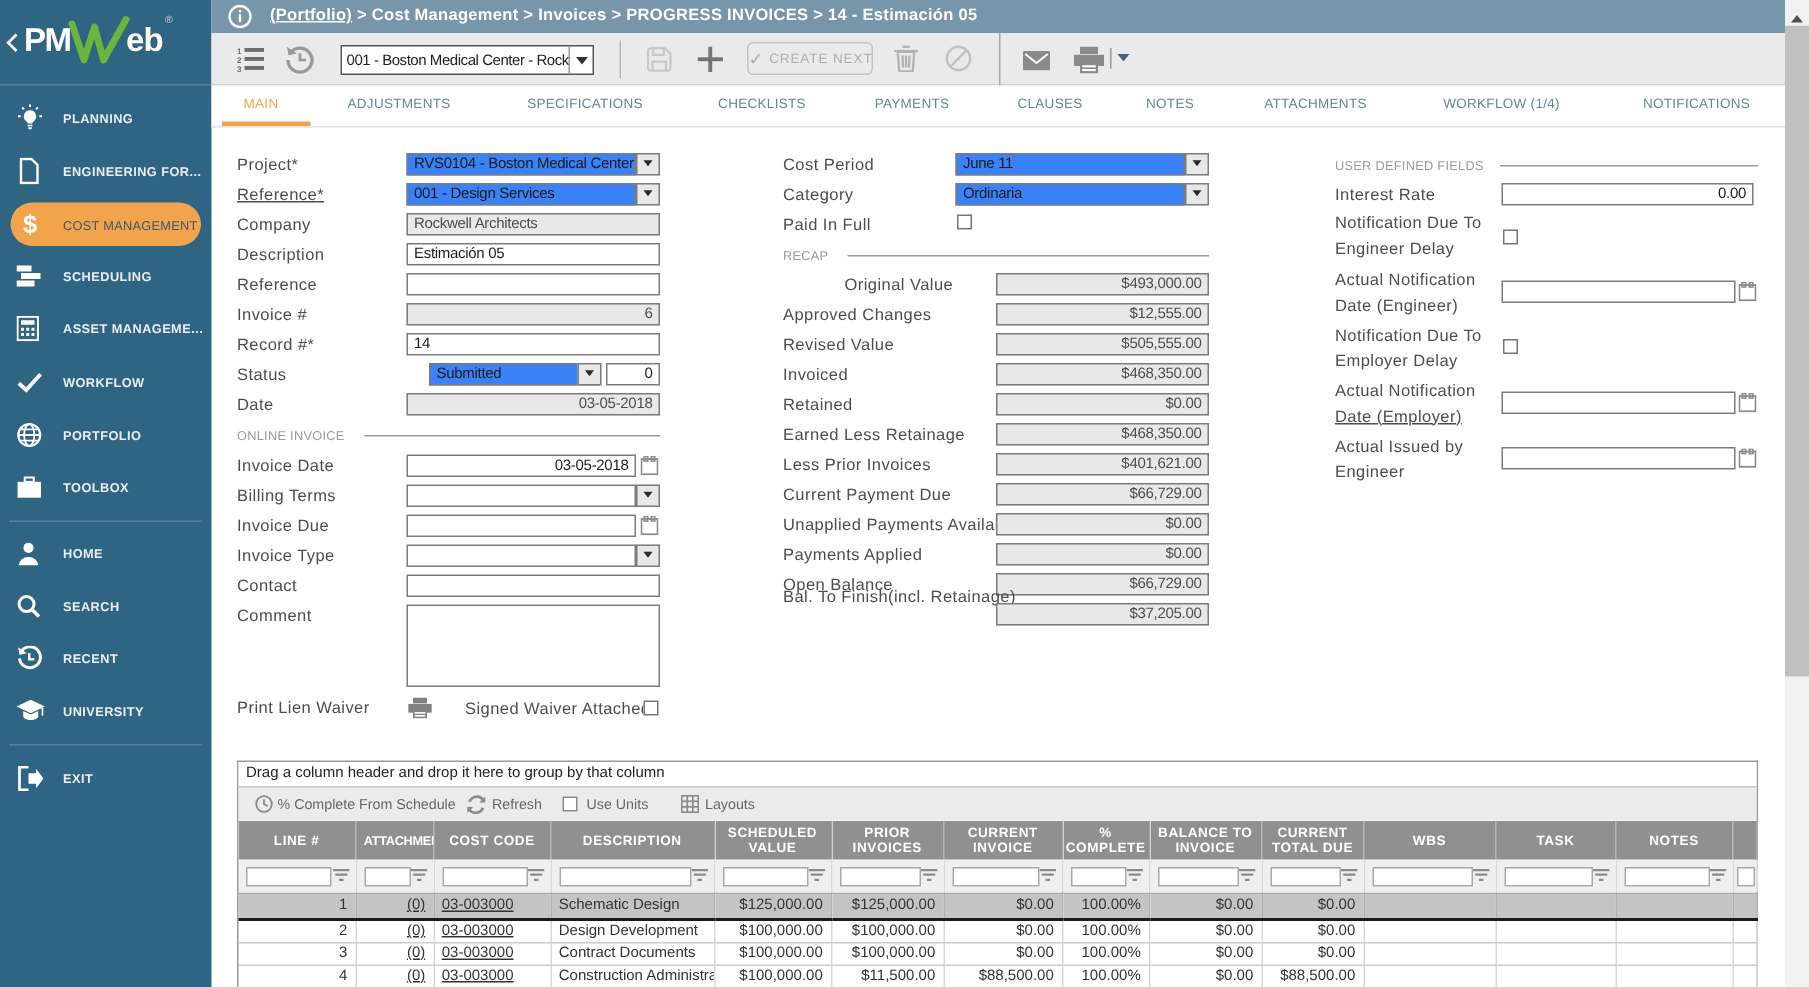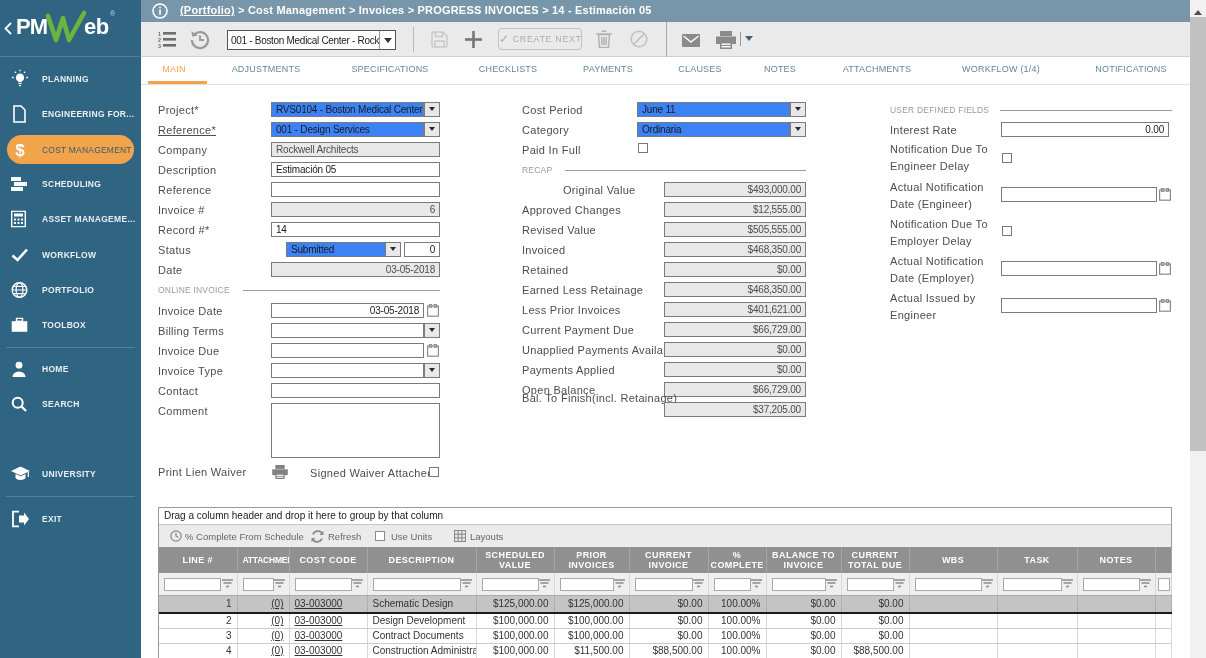--- a/index.html
+++ b/index.html
@@ -150,20 +150,28 @@
         <path fill="#fff" d="M1.5 16a6.5 5.6 0 0 1 13 0z"></path>
       </svg>
       <span class="lbl">HOME</span>
     </div>
   <div class="mitem" id="mi-search" style="top: 392px;">
       <svg width="16" height="16" viewBox="0 0 16 16">
         <circle cx="6.7" cy="6.7" r="5" fill="none" stroke="#fff" stroke-width="2"></circle>
         <line x1="10.5" y1="10.5" x2="15" y2="15" stroke="#fff" stroke-width="2.4"></line>
       </svg>
       <span class="lbl">SEARCH</span>
+    </div>
+  <div class="mitem" id="mi-recent" style="top: 427px;">
+      <svg width="17" height="17" viewBox="0 0 17 17">
+        <path fill="none" stroke="#fff" stroke-width="2" d="M3.2 3.6 A 7 7 0 1 1 2 8.5"></path>
+        <path fill="#fff" d="M1 1 l1 5 5-1z"></path>
+        <path fill="none" stroke="#fff" stroke-width="1.6" d="M8.5 5v4h3.4"></path>
+      </svg>
+      <span class="lbl">RECENT</span>
     </div>
   <div class="mitem" id="mi-univ" style="top: 462px;">
       <svg width="19" height="15" viewBox="0 0 19 15">
         <path fill="#fff" d="M9.5 0 19 4.5 9.5 9 0 4.5z"></path>
         <path fill="#fff" d="M4.5 7.5v3.5c0 1.4 2.3 2.5 5 2.5s5-1.1 5-2.5V7.5l-5 2.3z"></path>
         <rect x="16.7" y="5.5" width="1.2" height="5" fill="#fff"></rect>
       </svg>
       <span class="lbl">UNIVERSITY</span>
     </div>
   <div class="msep" id="sep2" style="top: 496px;"></div>
@@ -372,21 +380,21 @@
     <div class="inp" style="left:1001px;top:186.5px;width:156px;"></div>
     <svg class="cal" style="left:1159px;top:187.5px;" width="12" height="13" viewBox="0 0 12 13">
       <rect x="0.6" y="2" width="10.8" height="10.2" fill="none" stroke="#8a8a8a" stroke-width="1.2"></rect>
       <rect x="2.4" y="0.4" width="2.4" height="3" fill="none" stroke="#8a8a8a" stroke-width="1"></rect>
       <rect x="7.2" y="0.4" width="2.4" height="3" fill="none" stroke="#8a8a8a" stroke-width="1"></rect>
     </svg>
     <div class="flabel" style="left:890px;top:223.5px;">Notification Due To</div>
     <div class="flabel" style="left:890px;top:240.5px;">Employer Delay</div>
     <span class="cbx" style="left:1002px;top:226px;"></span>
     <div class="flabel" style="left:890px;top:260.5px;">Actual Notification</div>
-    <div class="flabel" style="left:890px;top:277.5px;">Date (Employer)</div>
+    <div class="flabel" style="left:890px;top:277.5px;text-decoration:underline;">Date (Employer)</div>
     <div class="inp" style="left:1001px;top:260.5px;width:156px;"></div>
     <svg class="cal" style="left:1159px;top:261.5px;" width="12" height="13" viewBox="0 0 12 13">
       <rect x="0.6" y="2" width="10.8" height="10.2" fill="none" stroke="#8a8a8a" stroke-width="1.2"></rect>
       <rect x="2.4" y="0.4" width="2.4" height="3" fill="none" stroke="#8a8a8a" stroke-width="1"></rect>
       <rect x="7.2" y="0.4" width="2.4" height="3" fill="none" stroke="#8a8a8a" stroke-width="1"></rect>
     </svg>
     <div class="flabel" style="left:890px;top:297.5px;">Actual Issued by</div>
     <div class="flabel" style="left:890px;top:314.5px;">Engineer</div>
     <div class="inp" style="left:1001px;top:297.5px;width:156px;"></div>
     <svg class="cal" style="left:1159px;top:298.5px;" width="12" height="13" viewBox="0 0 12 13">

